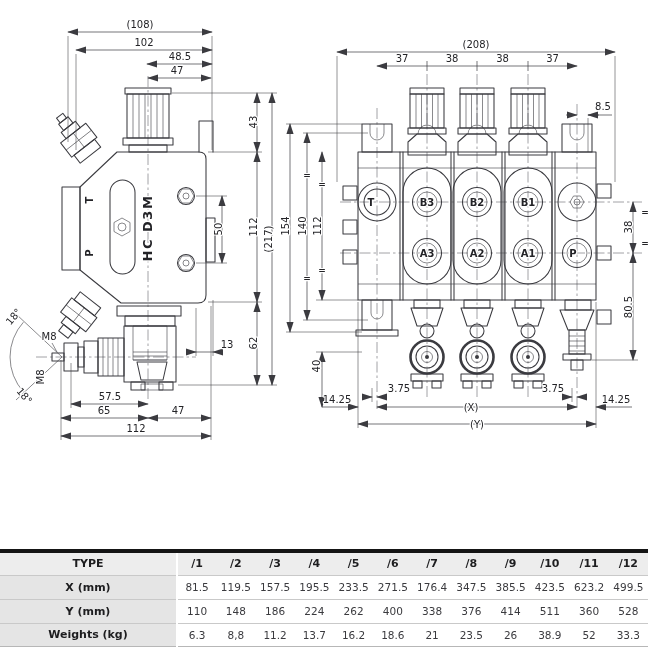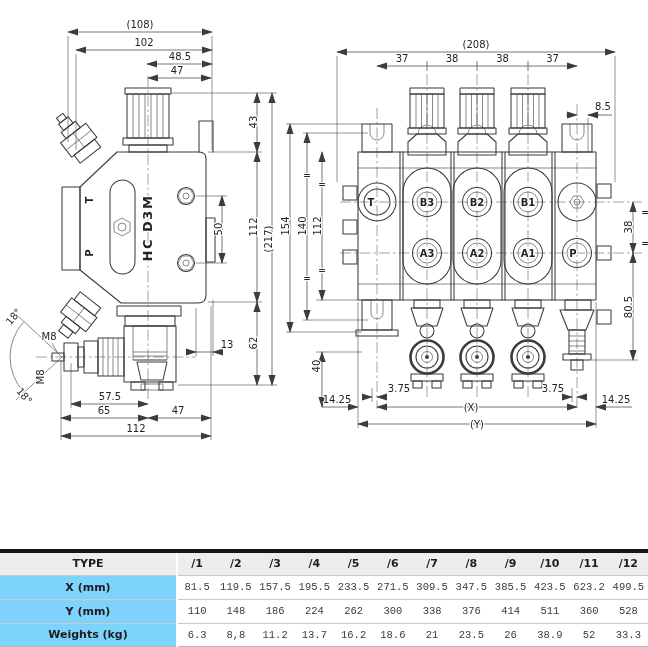--- a/index.html
+++ b/index.html
@@ -19,24 +19,24 @@
   svg .eq {font-size:9px;font-weight:bold;text-anchor:middle;}
   svg .bt {font-size:13px;font-weight:bold;letter-spacing:1.5px;text-anchor:middle;}
   
   table.spec{width:648px;border-collapse:collapse;table-layout:fixed;
              border-top:4px solid #151515;border-bottom:2px solid #b7b7b7;}
   table.spec tr{height:24px;}
   table.spec th,table.spec td{padding:0;text-align:center;vertical-align:middle;
              font-family:"DejaVu Sans",sans-serif;border-top:1px solid #c9c9c9;}
   table.spec col.lab{width:177px;}
   table.spec thead th{background:#ededed;font-size:11px;font-weight:bold;color:#1d1d1f;}
-  table.spec tbody th{background:#7dd3fc;font-size:11px;font-weight:bold;color:#1d1d1f;
+  table.spec tbody th{background:#e5e5e5;font-size:11px;font-weight:bold;color:#1d1d1f;
              border-right:2px solid #fff;}
   table.spec thead th.lab-cell{border-right:2px solid #fff;}
-  table.spec tbody td{background:#fff;font-size:10.5px;color:#3a3a3e;font-family:Liberation Mono, monospace;}
+  table.spec tbody td{background:#fff;font-size:10.5px;color:#3a3a3e;}
 </style>
 </head>
 <body>
 
 <div class="stage">
 
 <svg width="648" height="545" viewBox="0 0 648 545">
   <defs>
     <marker id="ar" viewBox="0 0 10 8" refX="9.2" refY="4" markerWidth="11" markerHeight="8.8" orient="auto-start-reverse" markerUnits="userSpaceOnUse">
       <path d="M0,0.7 L10,4 L0,7.3 Z" fill="#3b3b40"></path>
@@ -409,35 +409,35 @@
   </thead>
   <tbody>
     <tr>
       <th>X (mm)</th>
       <td>81.5</td>
       <td>119.5</td>
       <td>157.5</td>
       <td>195.5</td>
       <td>233.5</td>
       <td>271.5</td>
-      <td>309.5</td>
+      <td>176.4</td>
       <td>347.5</td>
       <td>385.5</td>
       <td>423.5</td>
       <td>623.2</td>
       <td>499.5</td>
     </tr>
     <tr>
       <th>Y (mm)</th>
       <td>110</td>
       <td>148</td>
       <td>186</td>
       <td>224</td>
       <td>262</td>
-      <td>300</td>
+      <td>400</td>
       <td>338</td>
       <td>376</td>
       <td>414</td>
       <td>511</td>
       <td>360</td>
       <td>528</td>
     </tr>
     <tr>
       <th>Weights (kg)</th>
       <td>6.3</td>

